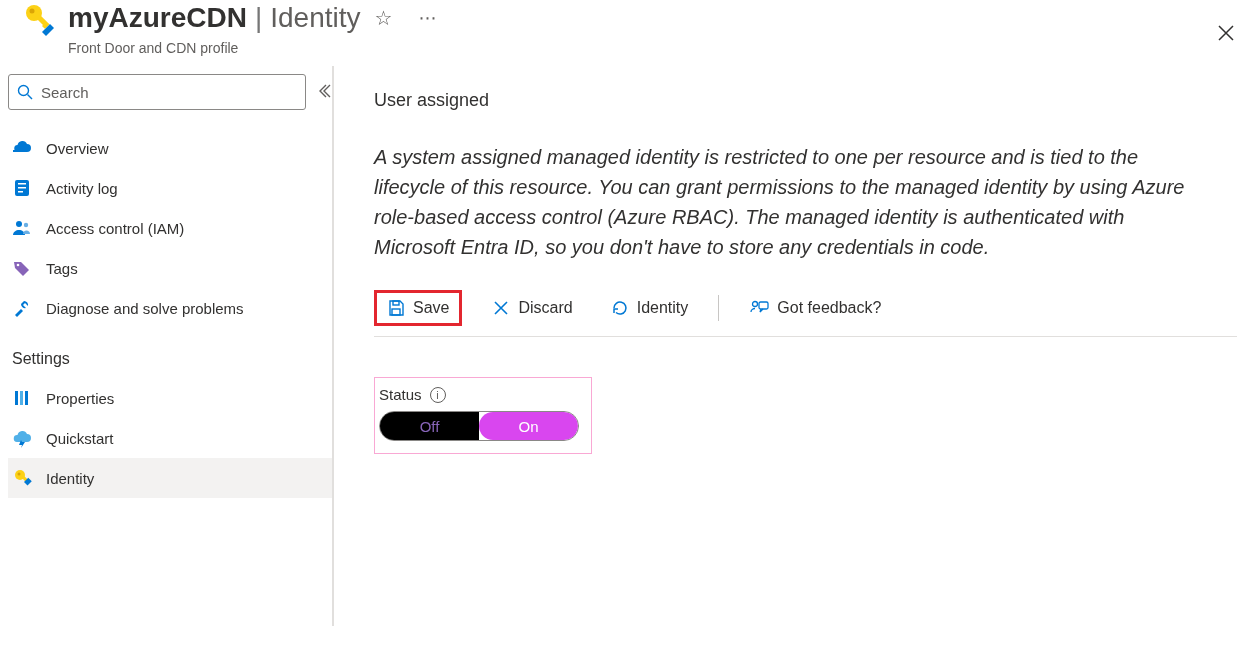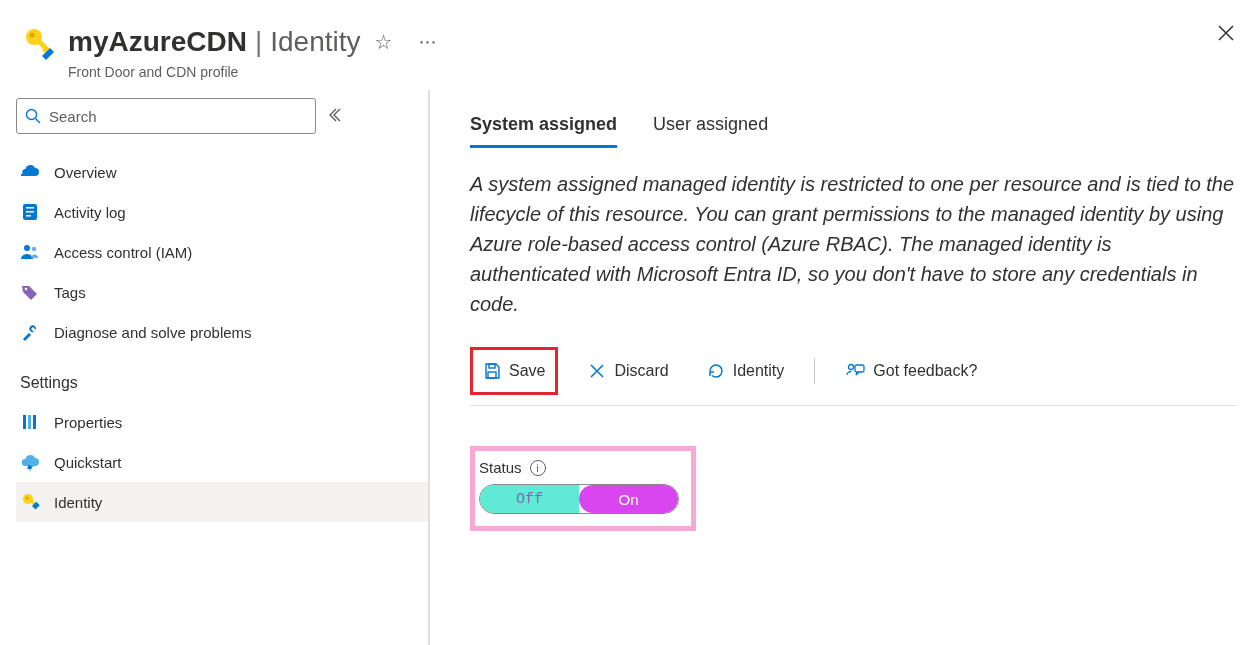--- a/index.html
+++ b/index.html
@@ -1,55 +1,55 @@
 <!DOCTYPE html>
 <html><head>
   <meta charset="utf-8">
   <style>
     * { margin:0; padding:0; box-sizing:border-box; }
     body { font-family:"Segoe UI",Arial,sans-serif; color:#323130; font-size:14px; width:1259px; height:645px; overflow:hidden; background:#fff; }
-    .header { display:flex; align-items:flex-start; padding:26px 20px 10px 20px; position:relative; }
+    .header { display:flex; align-items:flex-start; padding:2px 20px 10px 20px; position:relative; }
     .header-icon { width:36px; height:36px; flex:none; margin-right:12px; position:relative; }
     .header-text { flex:1; }
     .title-row { display:flex; align-items:center; gap:8px; }
     .title-main { font-size:28px; font-weight:600; color:#323130; }
     .title-sep { font-size:28px; font-weight:300; color:#767676; }
     .title-sub { font-size:28px; font-weight:300; color:#605e5c; }
     .subtitle { font-size:14px; color:#605e5c; margin-top:6px; }
     .star { font-size:20px; color:#605e5c; margin-left:6px; cursor:pointer; }
     .dots { font-size:18px; color:#605e5c; margin-left:18px; cursor:pointer; letter-spacing:2px; }
     .close { position:absolute; right:24px; top:24px; cursor:pointer; }
     .body { display:flex; height:560px; }
-    .sidebar { width:428px; flex:none; padding:0 0 0 16px; position:relative; }
+    .sidebar { width:332px; flex:none; padding:0 0 0 8px; position:relative; }
     .search-row { display:flex; align-items:center; gap:10px; margin:8px 0 18px 0; }
     .search { flex:1; display:flex; align-items:center; border:1px solid #8a8886; border-radius:3px; padding:6px 8px; height:36px; max-width:300px; }
     .search svg { flex:none; }
     .search span { color:#605e5c; margin-left:8px; font-size:15px; }
     .collapse { cursor:pointer; color:#605e5c; }
     .nav-list { list-style:none; }
     .nav-item { display:flex; align-items:center; gap:14px; padding:10px 10px 10px 4px; cursor:pointer; font-size:15px; }
     .nav-item.selected { background:#f3f2f1; }
     .nav-item .nic { width:20px; height:20px; flex:none; }
     .section-label { font-size:16px; margin:22px 0 10px 4px; color:#323130; }
     .divider { width:2px; background:#e1dfdd; margin-left:0; }
     .main { flex:1; padding:0 22px 0 40px; overflow:auto; }
     .tabs { display:flex; gap:36px; margin-top:14px; border-bottom:1px solid transparent; }
     .tab { font-size:18px; padding:10px 0; cursor:pointer; color:#323130; }
     .tab.active { font-weight:600; border-bottom:3px solid #0078d4; }
     .desc { font-size:20px; color:#323130; margin-top:20px; line-height:1.5; max-width:820px;font-style:italic; }
     .toolbar { display:flex; align-items:center; gap:22px; margin-top:28px; border-bottom:1px solid #e1dfdd; padding-bottom:10px; }
     .tbtn { display:flex; align-items:center; gap:8px; cursor:pointer; font-size:16px; color:#323130; padding:4px 8px; }
-    .tbtn.save { border:3px solid #e3262f; padding:12px 10px; }
+    .tbtn.save { border:3px solid #e3262f; padding:6px 10px; }
     .toolbar-sep { width:1px; height:26px; background:#c8c6c4; }
-    .status-block { margin-top:40px; border:5px solid #f9a8d4; display:inline-block; padding:8px 12px 12px 4px; }
+    .status-block { margin-top:40px; border:1px solid #f9a8d4; display:inline-block; padding:8px 12px 12px 4px; }
     .status-label { display:flex; align-items:center; gap:8px; font-size:15px; }
     .info-ic { width:16px; height:16px; border:1px solid #605e5c; border-radius:50%; display:flex; align-items:center; justify-content:center; font-size:11px; color:#605e5c; }
     .toggle { margin-top:8px; display:flex; border:1px solid #8a8886; border-radius:16px; overflow:hidden; width:200px; height:30px; }
     .toggle-half { flex:1; display:flex; align-items:center; justify-content:center; font-size:15px; cursor:pointer; }
-    .toggle-off { color:#8764b8; background:#5eead4;font-family:Liberation Mono, monospace; }
+    .toggle-off { color:#8764b8; background:#000000; }
     .toggle-on { color:#fff; background:#d946ef; border-radius:16px; }
   </style>
 </head>
 <body>
 
 <div class="header">
   <div class="header-icon">
     <svg viewBox="0 0 36 36" width="36" height="36">
       <circle cx="14" cy="11" r="8" fill="#fcd116"></circle>
       <rect x="16" y="16" width="5" height="14" fill="#fcd116" transform="rotate(-45 16 16)"></rect>
@@ -161,21 +161,20 @@
             </svg></span>
         <span>Identity</span>
       </li>
     </ul>
   </div>
 
   <div class="divider"></div>
 
   <div class="main">
     <div class="tabs">
-      <div class="tab active">System assigned</div>
       <div class="tab">User assigned</div>
     </div>
 
     <div class="desc">A system assigned managed identity is restricted to one per resource and is tied to the lifecycle of this resource. You can grant permissions to the managed identity by using Azure role-based access control (Azure RBAC). The managed identity is authenticated with Microsoft Entra ID, so you don't have to store any credentials in code.</div>
 
     <div class="toolbar">
       <div class="tbtn save">
         <svg width="18" height="18" viewBox="0 0 18 18">
             <path d="M3 2h10l3 3v11H3Z" fill="none" stroke="#0078d4" stroke-width="1.4"></path>
             <rect x="6" y="2" width="6" height="4" fill="none" stroke="#0078d4" stroke-width="1.4"></rect>

